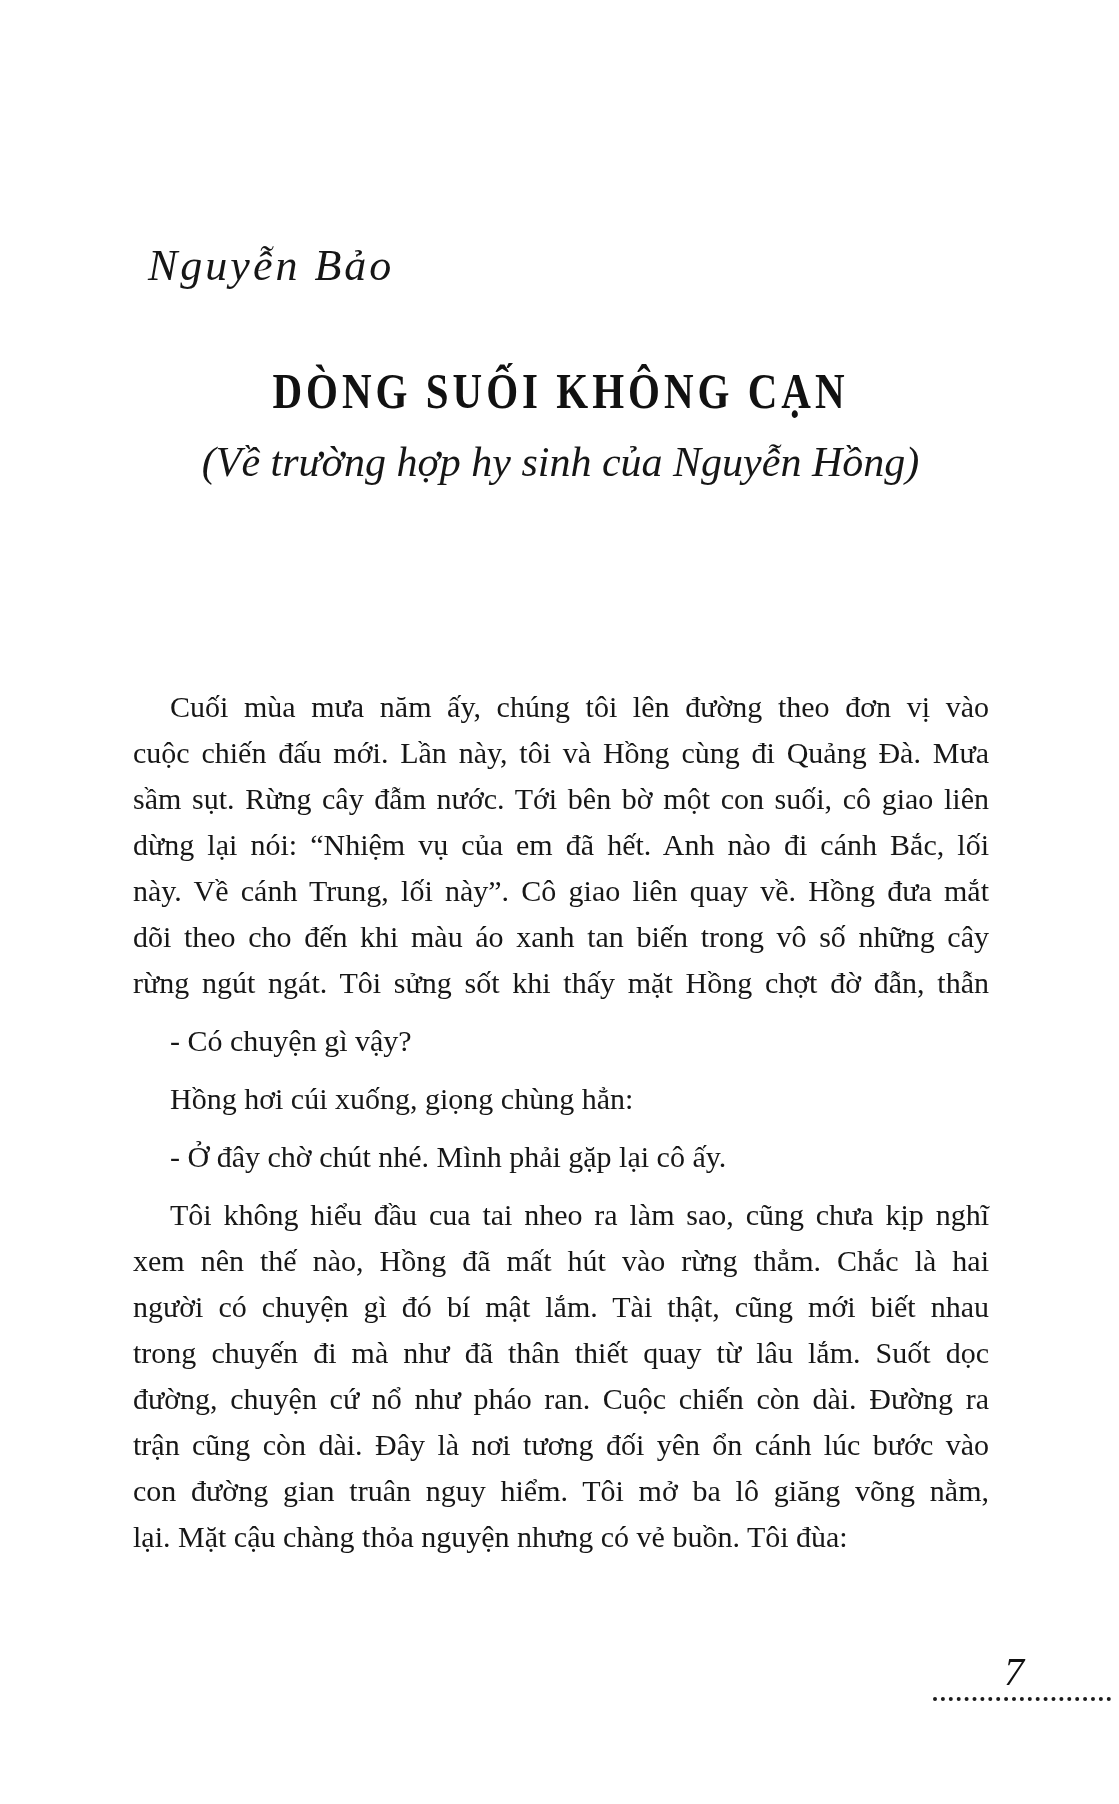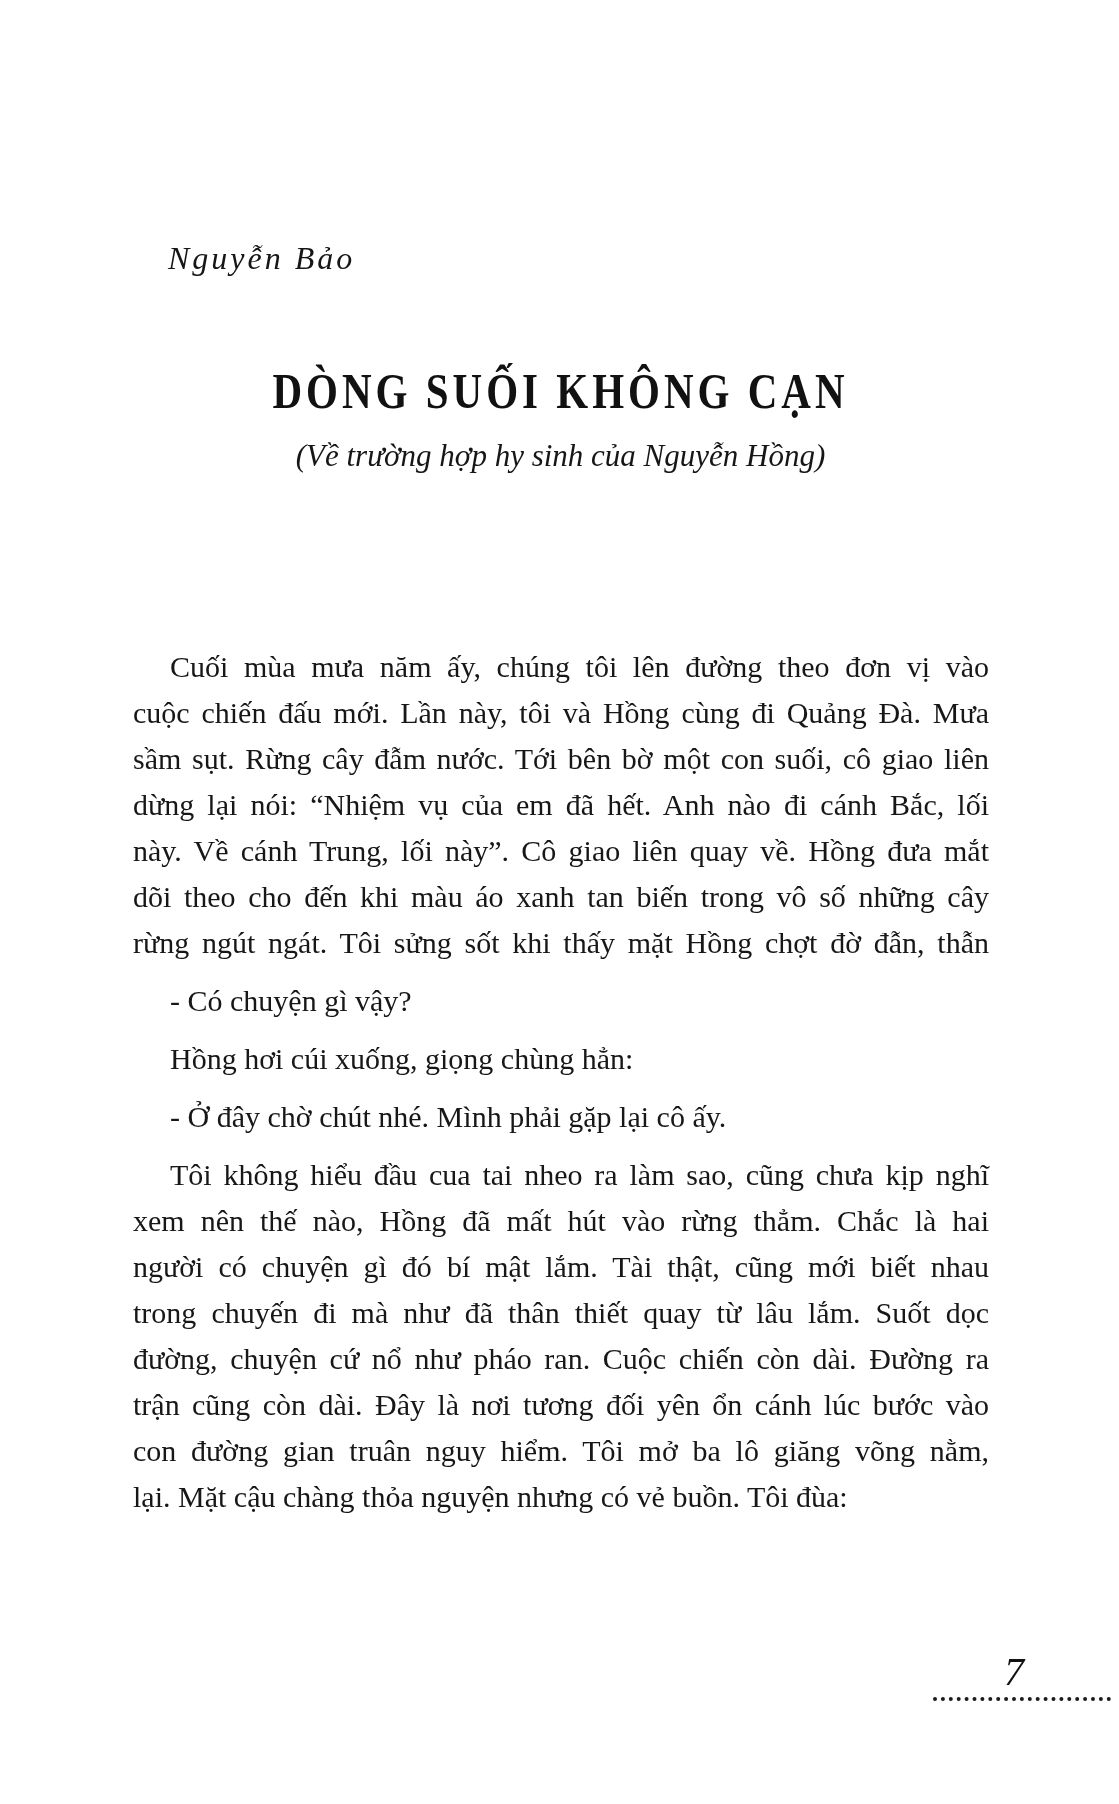--- a/index.html
+++ b/index.html
@@ -14,25 +14,24 @@
     margin: 0 auto;
     background: #ffffff;
     color: #1b1b1b;
     font-family: "Liberation Serif", "DejaVu Serif", serif;
     overflow: hidden;
   }
   .author {
     position: absolute;
     left: 148px;
     top: 240px;
-    font-size: 32px;
+    font-size: 44px;
     font-style: italic;
     letter-spacing: 3px;
     color: #161616;
-    margin-left: 20px;
   }
   .title {
     position: absolute;
     left: 133px;
     top: 362px;
     width: 855px;
     text-align: center;
     font-size: 41px;
     font-weight: bold;
     letter-spacing: 4px;
@@ -40,29 +39,29 @@
     transform-origin: center top;
     color: #111;
     white-space: nowrap;
   }
   .subtitle {
     position: absolute;
     left: 133px;
     top: 438px;
     width: 855px;
     text-align: center;
-    font-size: 31px;
+    font-size: 42px;
     font-style: italic;
     color: #161616;
     white-space: nowrap;
   }
   .body-text {
     position: absolute;
     left: 133px;
-    top: 644px;
+    top: 684px;
     width: 856px;
     font-size: 30px;
     line-height: 46px;
     color: #171717;
   }
   .paragraph { margin: 0 0 12px 0; }
   .paragraph:last-child { margin-bottom: 7px; }
   .line {
     text-align: justify;
     text-align-last: justify;

